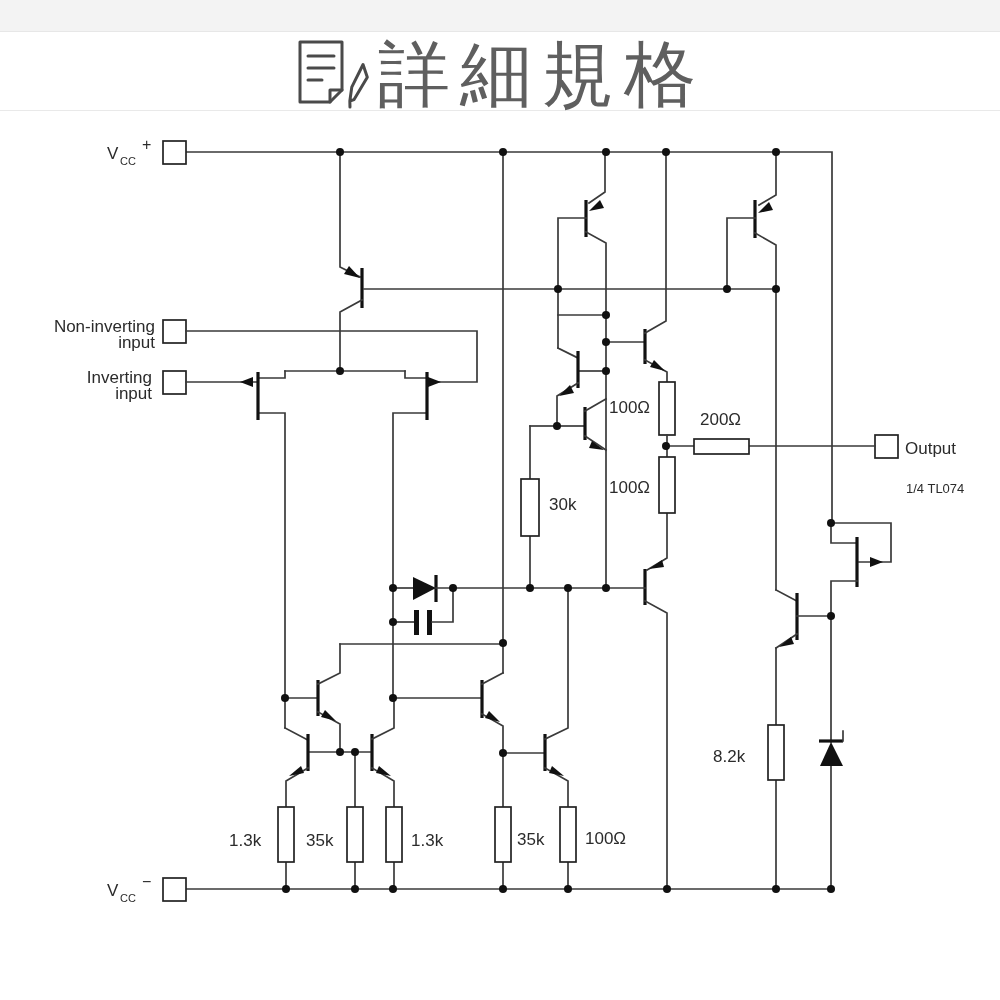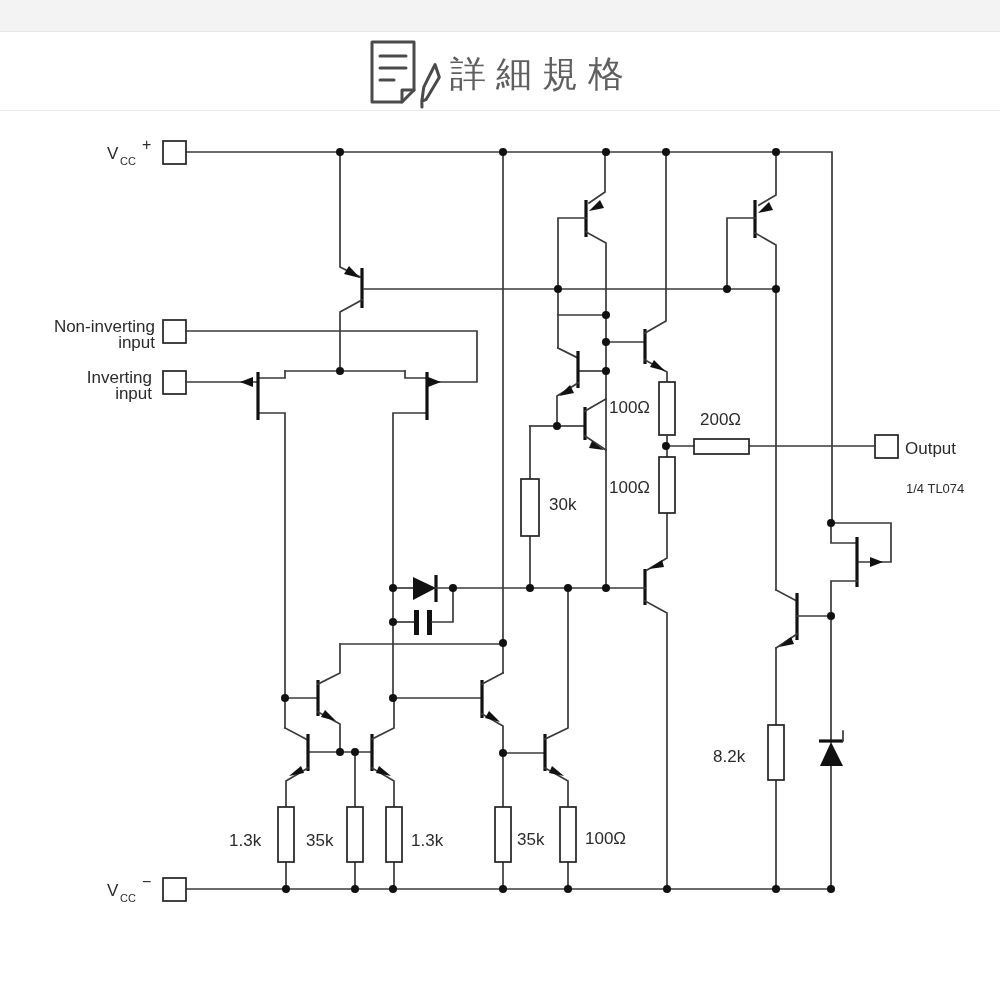--- a/index.html
+++ b/index.html
@@ -1,20 +1,20 @@
 <!DOCTYPE html>
 <html><head>
 <meta charset="utf-8">
 <style>
   html,body{margin:0;padding:0;background:#fff;width:1000px;height:1000px;font-family:"Liberation Sans",sans-serif;}
   .stage{position:relative;width:1000px;height:1000px;background:#fff;overflow:hidden;}
   .top-band{position:absolute;left:0;top:0;width:1000px;height:31px;background:#f3f3f3;border-bottom:1px solid #e7e7e7;}
   .title-underline{position:absolute;left:0;top:110px;width:1000px;height:1px;background:#e9e9e9;}
   .title-row{position:absolute;left:0;top:36px;width:1000px;height:76px;display:flex;align-items:center;justify-content:center;}
-  .title-text{font-size:36px;color:#5f5f5f;letter-spacing:10px;line-height:1;margin-left:6px;font-family:"Liberation Sans",sans-serif;}
+  .title-text{font-size:72px;color:#5f5f5f;letter-spacing:10px;line-height:1;margin-left:6px;font-family:"Liberation Sans",sans-serif;}
   svg text{font-family:"Liberation Sans",sans-serif;fill:#2b2b2b;}
   .wire{stroke:#3a3a3a;stroke-width:1.7;fill:none;stroke-linecap:square;}
   .comp{stroke:#222;stroke-width:1.7;fill:#fff;}
   .bar{stroke:#111;stroke-width:3.2;fill:none;stroke-linecap:butt;}
   .blk{fill:#111;stroke:none;}
   .icon-stroke{stroke:#4a4a4a;stroke-width:3;fill:none;stroke-linejoin:round;stroke-linecap:round;}
 </style>
 </head>
 <body>
 

